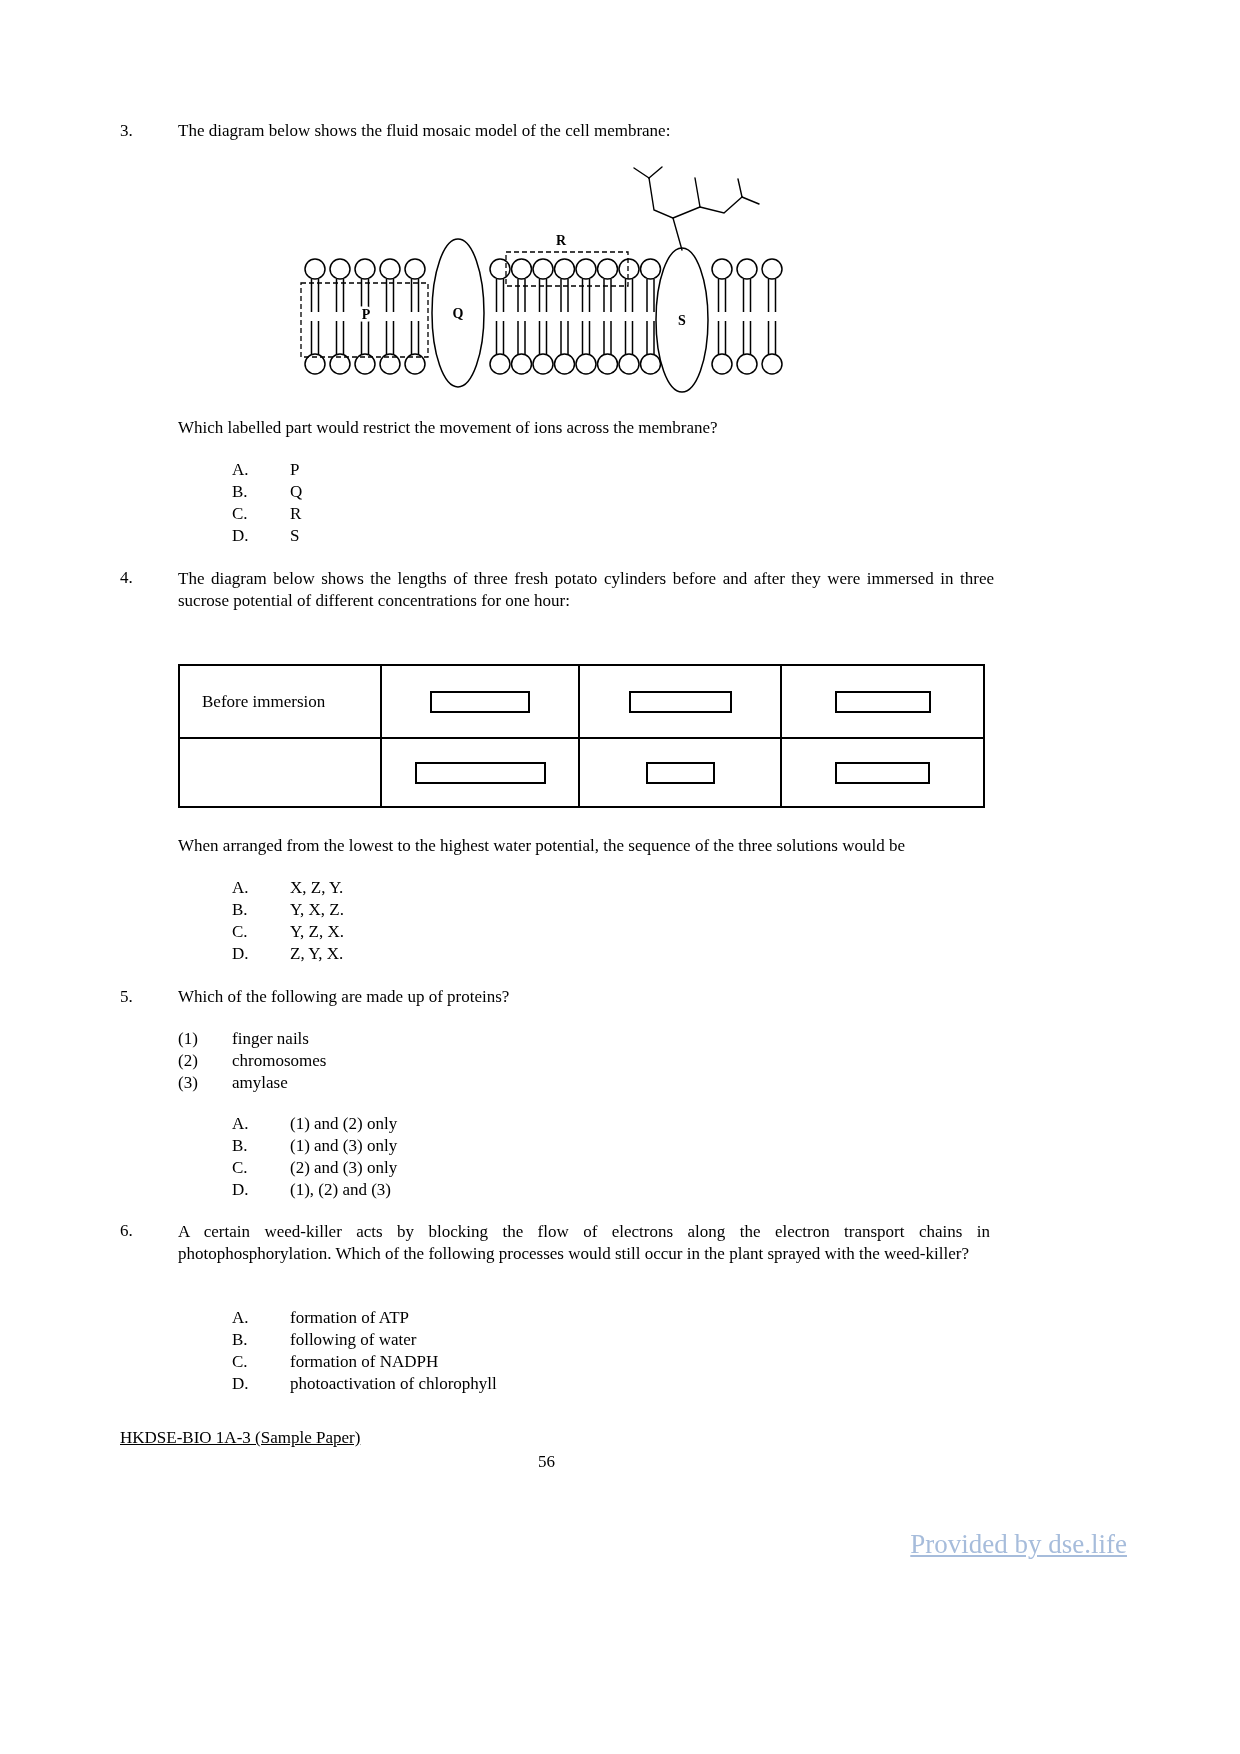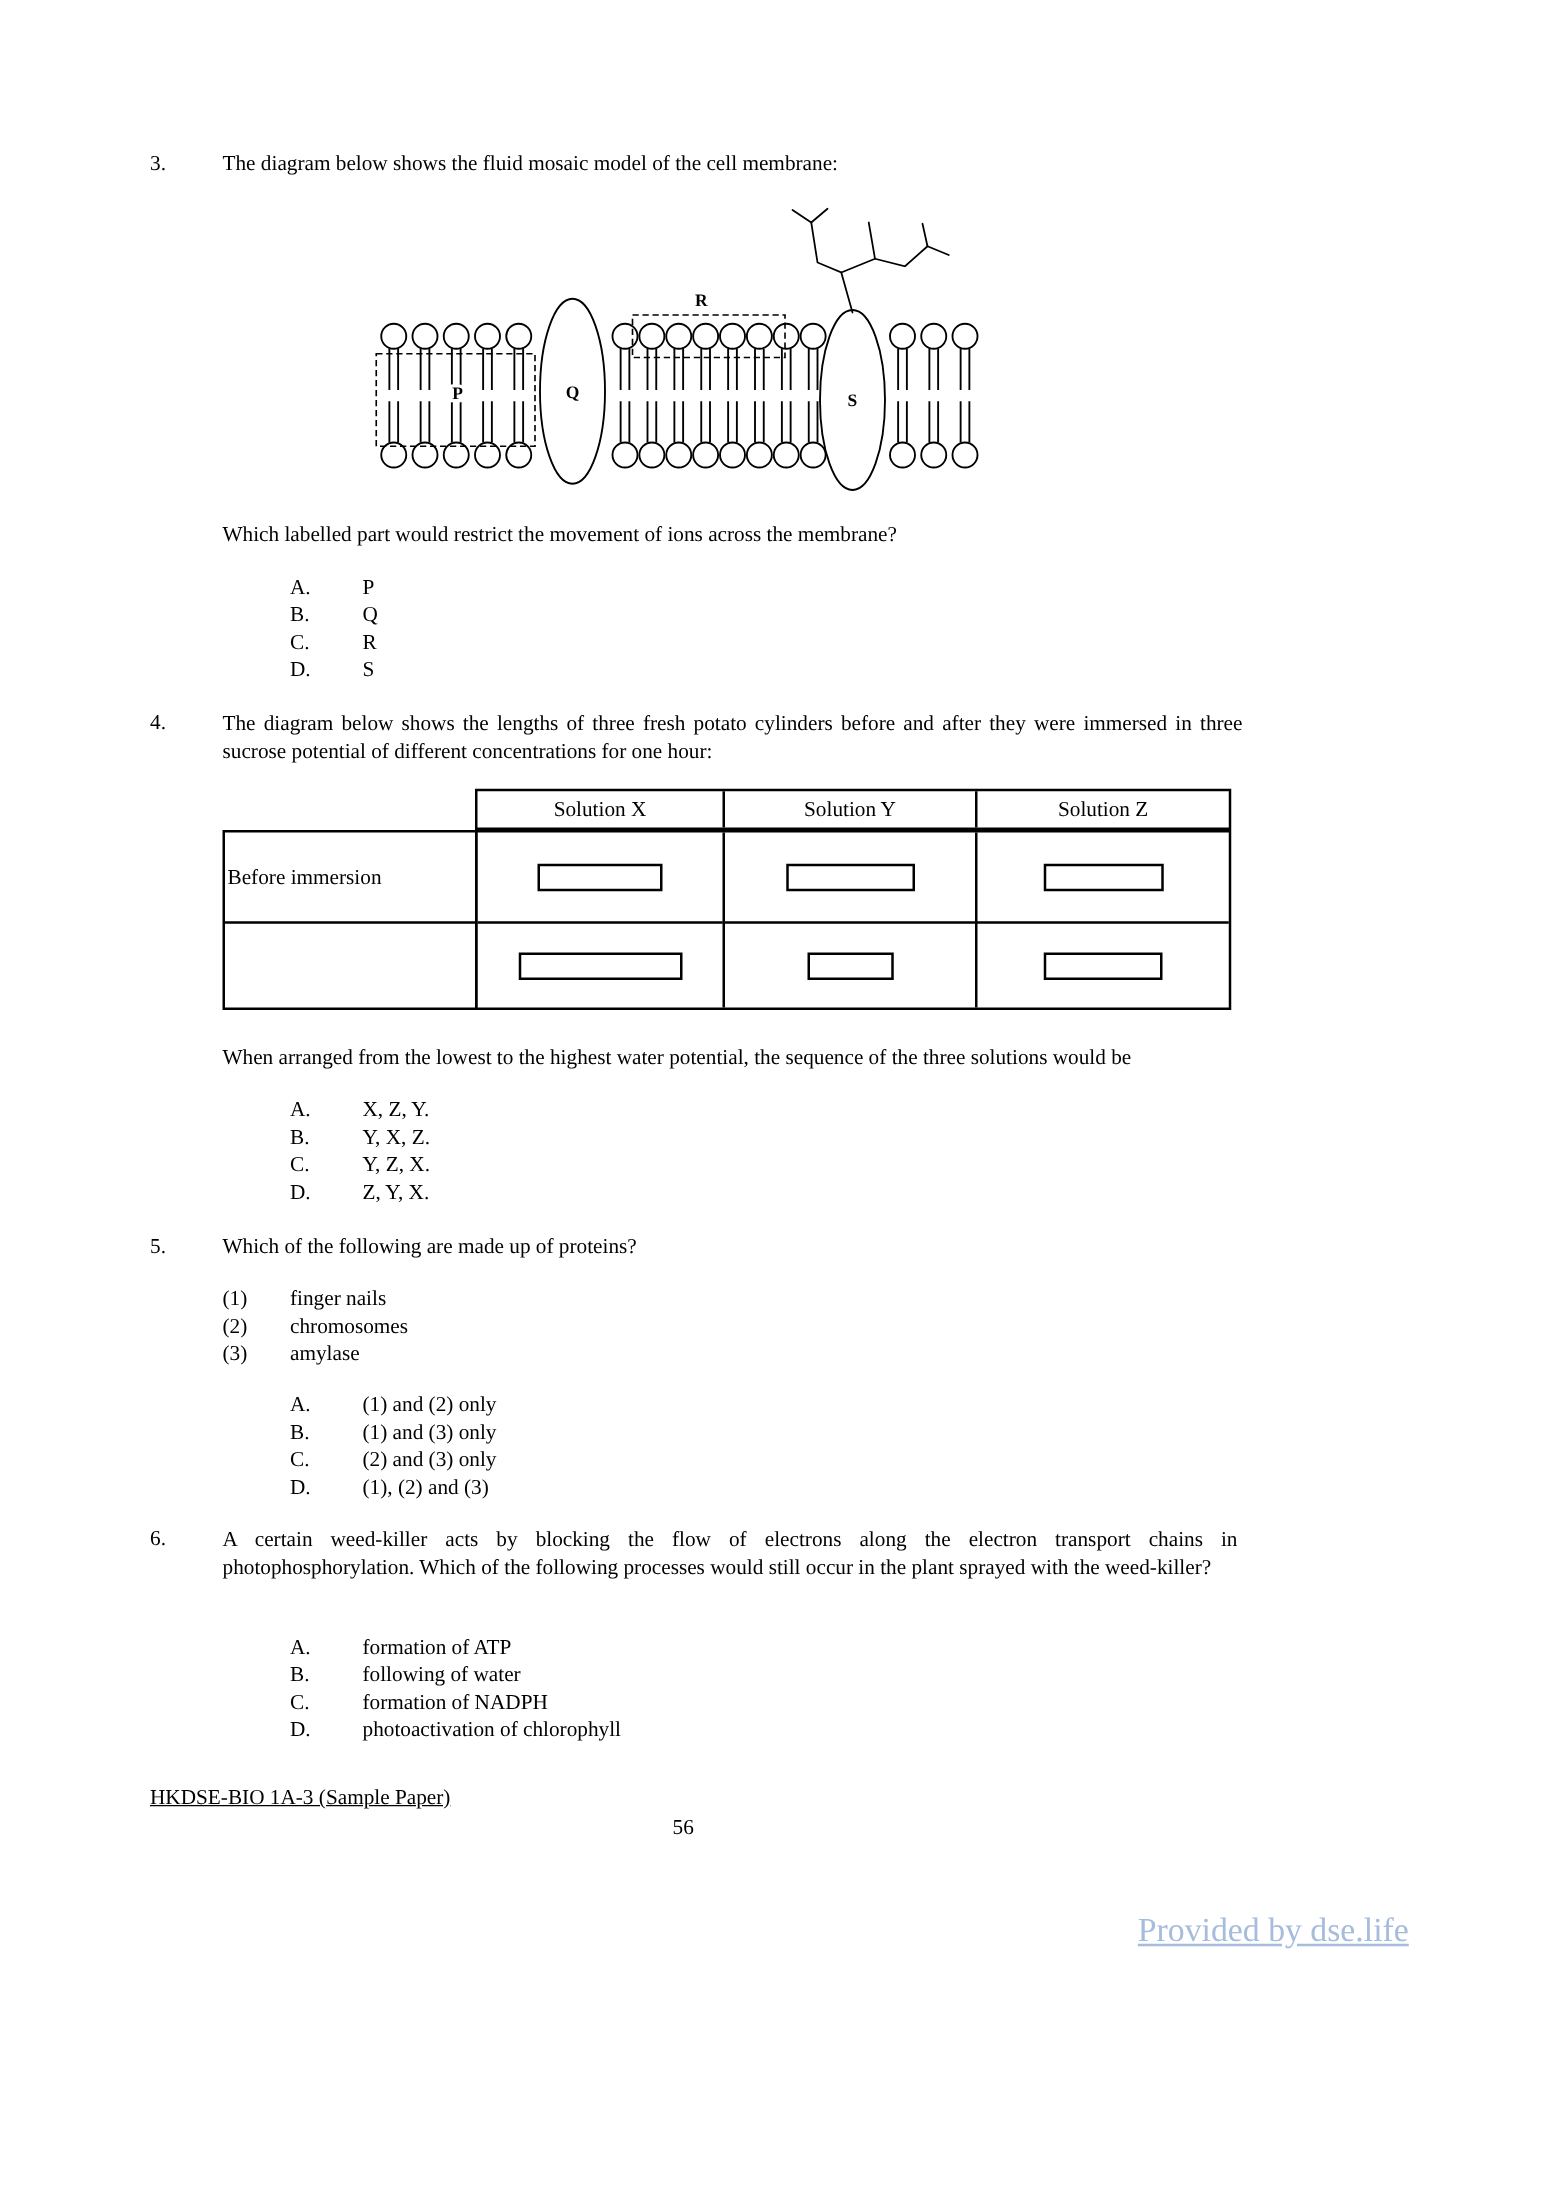--- a/index.html
+++ b/index.html
@@ -17,21 +17,21 @@
 
   
   .table { }
   .thead { position:absolute; left:202px; top:0; width:605px; height:33px;
            border:2px solid #000; display:flex; }
   .hcell { flex:0 0 196px; display:flex; align-items:center; justify-content:center; }
   .hcell.mid { flex:0 0 202px; border-left:2px solid #000; }
   .hcell.last { flex:1 1 auto; }
   .tlabels { position:absolute; left:0; top:33px; width:204px; height:144px;
              border:2px solid #000; display:flex; flex-direction:column; }
-  .lrow { flex:1 1 auto; display:flex; align-items:center; padding-left:2px; }
+  .lrow { flex:1 1 auto; display:flex; align-items:center; padding-left:22px; }
   .lrow.first { flex:0 0 73px; border-bottom:2px solid #000; }
   .tbody { position:absolute; left:202px; top:33px; width:605px; height:144px;
            border:2px solid #000; display:grid;
            grid-template-columns:196px 202px 1fr; grid-template-rows:71px 1fr; }
   .tbody .cell { display:flex; align-items:center; justify-content:center;
                  border-left:2px solid #000; border-top:2px solid #000; }
   .tbody .cell.c1 { border-left:none; }
   .tbody .cell.r1 { border-top:none; }
   .cyl { height:22px; border:2px solid #000; background:#fff; }
 
@@ -127,25 +127,20 @@
         <span>S</span>
       </div>
     </div>
   </section>
 
   <section>
     <div class="abs" style="left:120px; top:568px;">4.</div>
     <div class="abs just" style="left:178px; top:568px; width:816px;">The diagram below shows the lengths of three fresh potato cylinders before and after they were immersed in three sucrose potential of different concentrations for one hour:</div>
 
     <div class="abs table" style="left:178px; top:631px; width:807px; height:177px;">
-      <div class="thead">
-        <div class="hcell">Solution X</div>
-        <div class="hcell mid">Solution Y</div>
-        <div class="hcell mid last">Solution Z</div>
-      </div>
       <div class="tlabels">
         <div class="lrow first">Before immersion</div>
       </div>
       <div class="tbody">
         <div class="cell r1 c1">
           <div class="cyl" style="width: 100px;"></div>
         </div>
         <div class="cell r1">
           <div class="cyl" style="width: 103px;"></div>
         </div>

